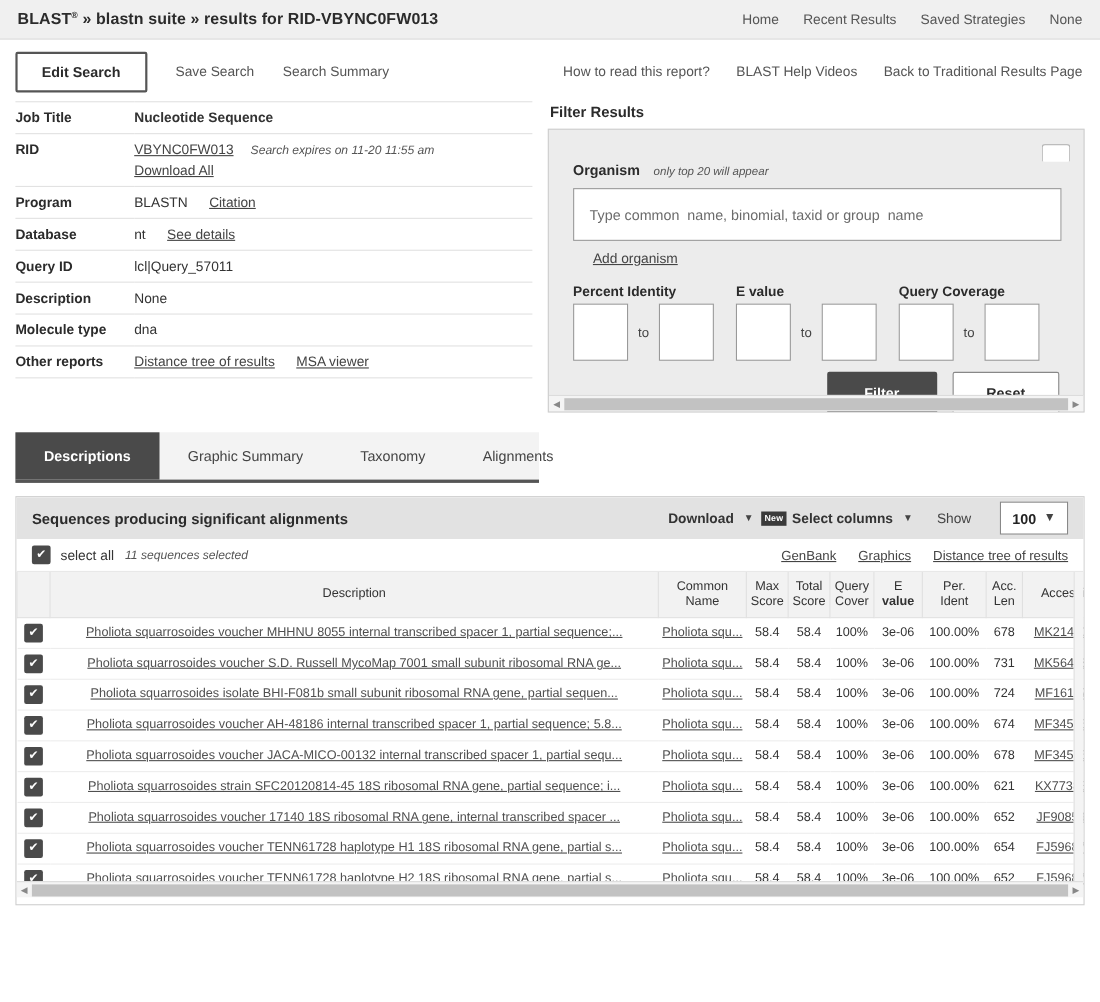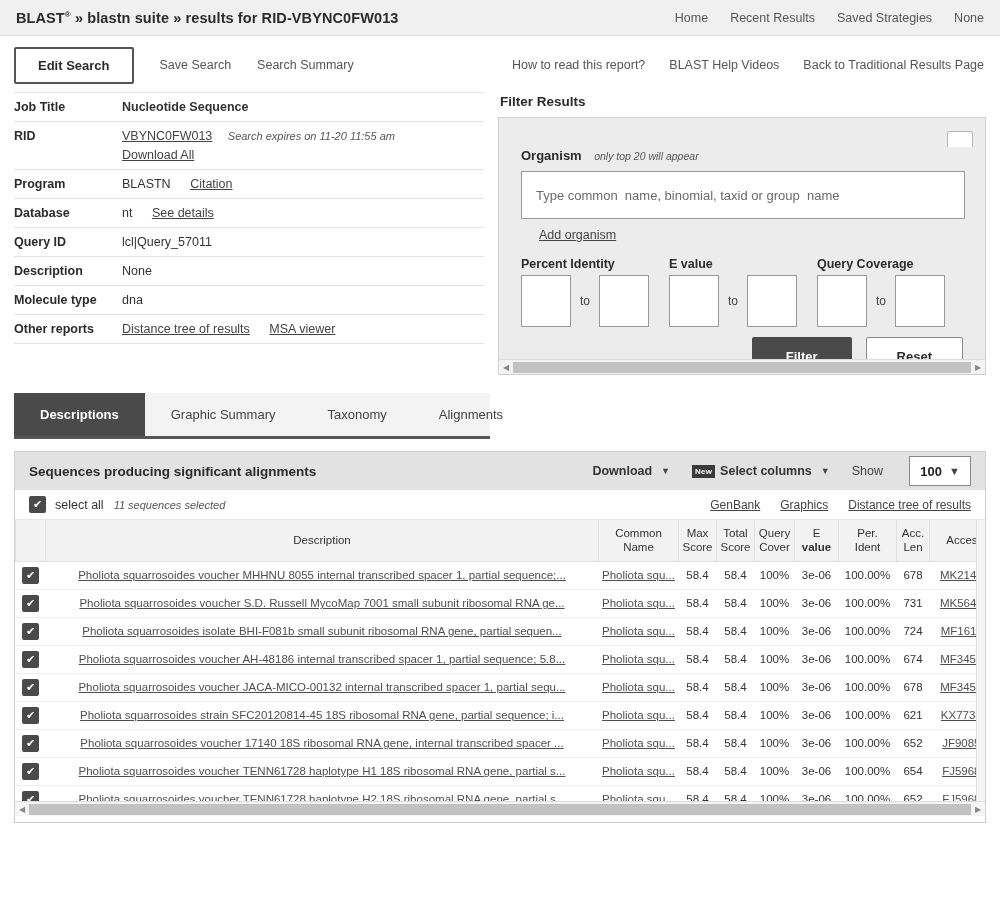--- a/index.html
+++ b/index.html
@@ -206,21 +206,21 @@
   }
   .results-header {
     background: #e2e2e2;
     height: 38px;
     display: flex;
     align-items: center;
     padding: 0 14px;
   }
   .results-title { font-size: 13.5px; font-weight: bold; color: #2b2b2b; }
   .results-tools { margin-left: auto; display: flex; align-items: center; gap: 0; }
-  .tool { display: flex; align-items: center; font-size: 12.5px; color: #333; margin-left: 22px; cursor: pointer; }
+  .tool { display: flex; align-items: center; font-size: 12.5px; color: #333; margin-left: 7px; cursor: pointer; }
   .tool.bold { font-weight: bold; }
   .caret { margin-left: 9px; font-size: 9px; color: #444; }
   .newbadge {
     background: #3a3a3a; color: #fff; font-size: 8px; font-weight: bold;
     padding: 2px 3px; margin-right: 5px; letter-spacing: .2px;
   }
   .show-label { font-size: 12.5px; color: #444; margin-left: 22px; }
   .show-select {
     margin-left: 26px;
     border: 1px solid #888;

